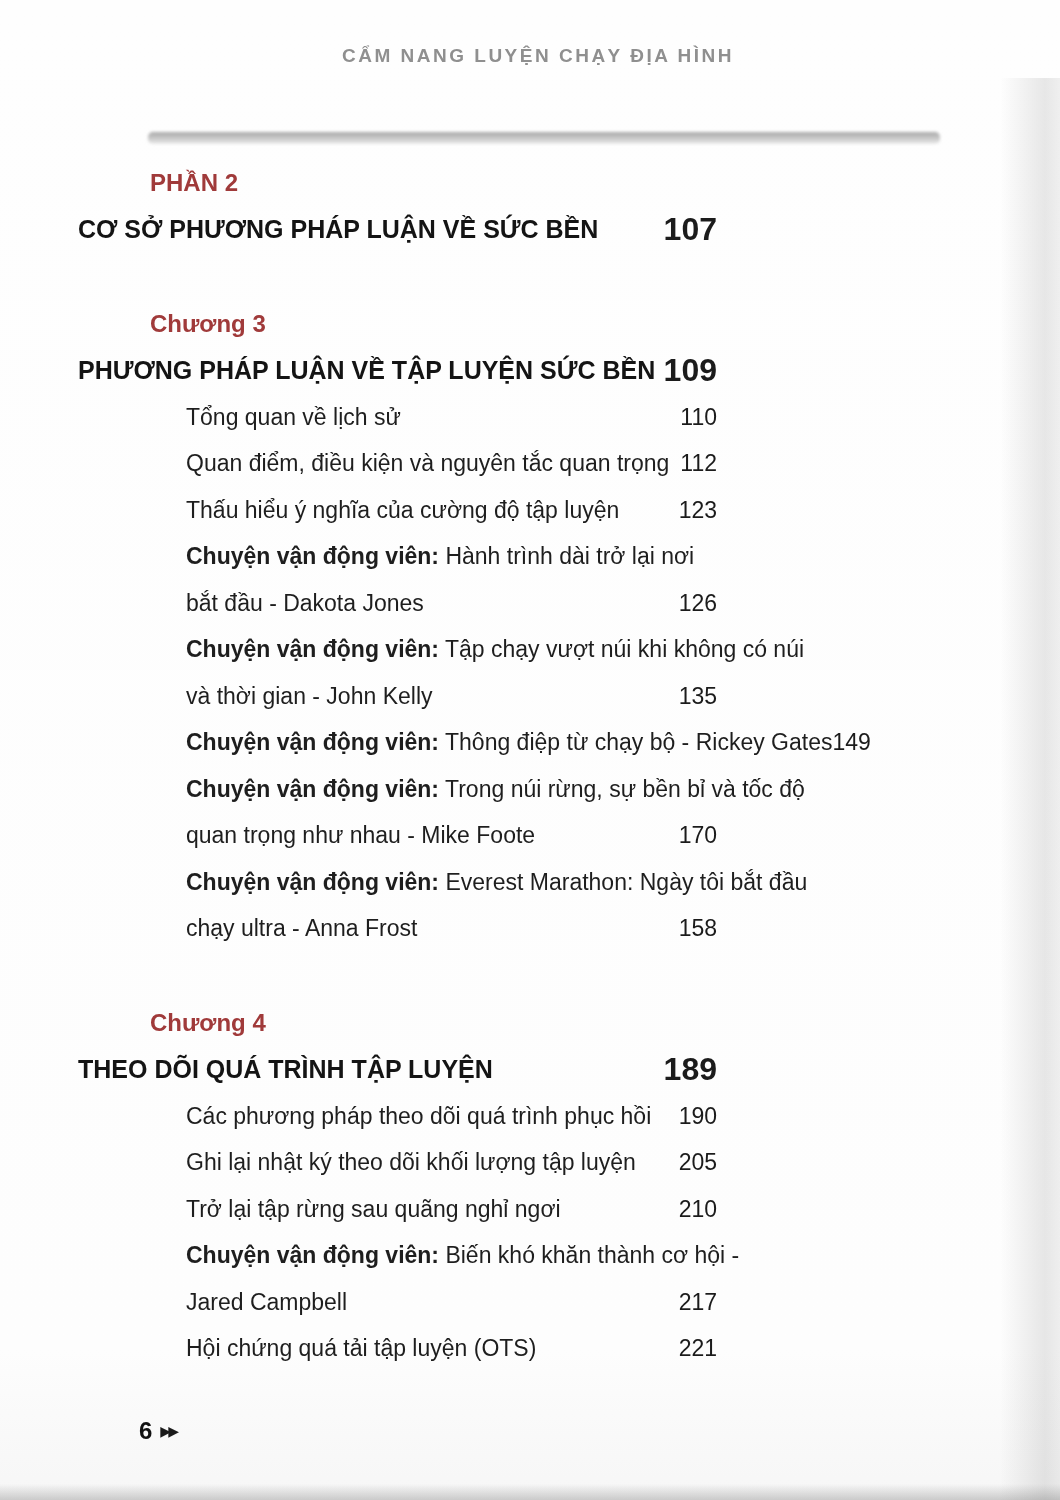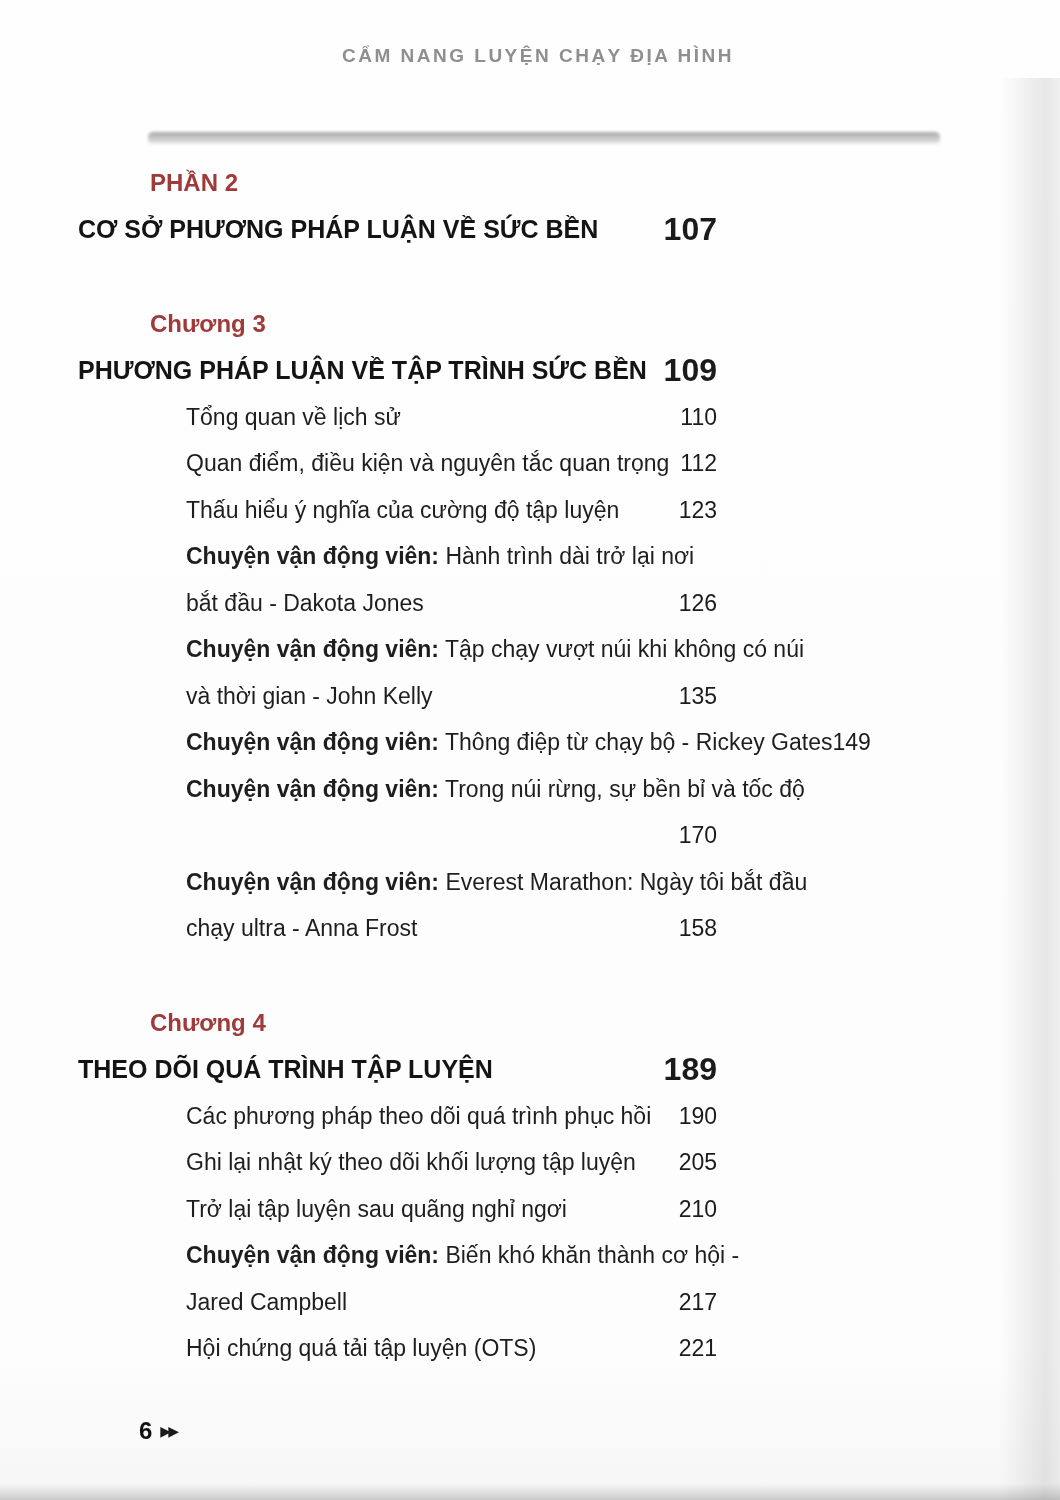--- a/index.html
+++ b/index.html
@@ -83,21 +83,21 @@
       </div>
       <div class="row part-title">
         <span>CƠ SỞ PHƯƠNG PHÁP LUẬN VỀ SỨC BỀN</span>
         <span class="pg">107</span>
       </div>
       <div class="spacer"></div>
       <div class="row chapter-label">
         <span>Chương 3</span>
       </div>
       <div class="row chapter-title">
-        <span>PHƯƠNG PHÁP LUẬN VỀ TẬP TRÌNH SỨC BỀN</span>
+        <span>PHƯƠNG PHÁP LUẬN VỀ TẬP LUYỆN SỨC BỀN</span>
         <span class="pg">109</span>
       </div>
       <div class="row entry">
         <span>Tổng quan về lịch sử</span>
         <span class="pg">110</span>
       </div>
       <div class="row entry">
         <span>Quan điểm, điều kiện và nguyên tắc quan trọng</span>
         <span class="pg">112</span>
       </div>
@@ -120,20 +120,21 @@
         <span class="pg">135</span>
       </div>
       <div class="row story">
         <span><span class="prefix">Chuyện vận động viên:</span> Thông điệp từ chạy bộ - Rickey Gates</span>
         <span class="pg">149</span>
       </div>
       <div class="row story">
         <span><span class="prefix">Chuyện vận động viên:</span> Trong núi rừng, sự bền bỉ và tốc độ</span>
       </div>
       <div class="row cont">
+        <span>quan trọng như nhau - Mike Foote</span>
         <span class="pg">170</span>
       </div>
       <div class="row story">
         <span><span class="prefix">Chuyện vận động viên:</span> Everest Marathon: Ngày tôi bắt đầu</span>
       </div>
       <div class="row cont">
         <span>chạy ultra - Anna Frost</span>
         <span class="pg">158</span>
       </div>
       <div class="spacer"></div>
@@ -146,21 +147,21 @@
       </div>
       <div class="row entry">
         <span>Các phương pháp theo dõi quá trình phục hồi</span>
         <span class="pg">190</span>
       </div>
       <div class="row entry">
         <span>Ghi lại nhật ký theo dõi khối lượng tập luyện</span>
         <span class="pg">205</span>
       </div>
       <div class="row entry">
-        <span>Trở lại tập luyện sau quãng nghỉ ngơi</span>
+        <span>Trở lại tập rừng sau quãng nghỉ ngơi</span>
         <span class="pg">210</span>
       </div>
       <div class="row story">
         <span><span class="prefix">Chuyện vận động viên:</span> Biến khó khăn thành cơ hội -</span>
       </div>
       <div class="row cont">
         <span>Jared Campbell</span>
         <span class="pg">217</span>
       </div>
       <div class="row entry">

